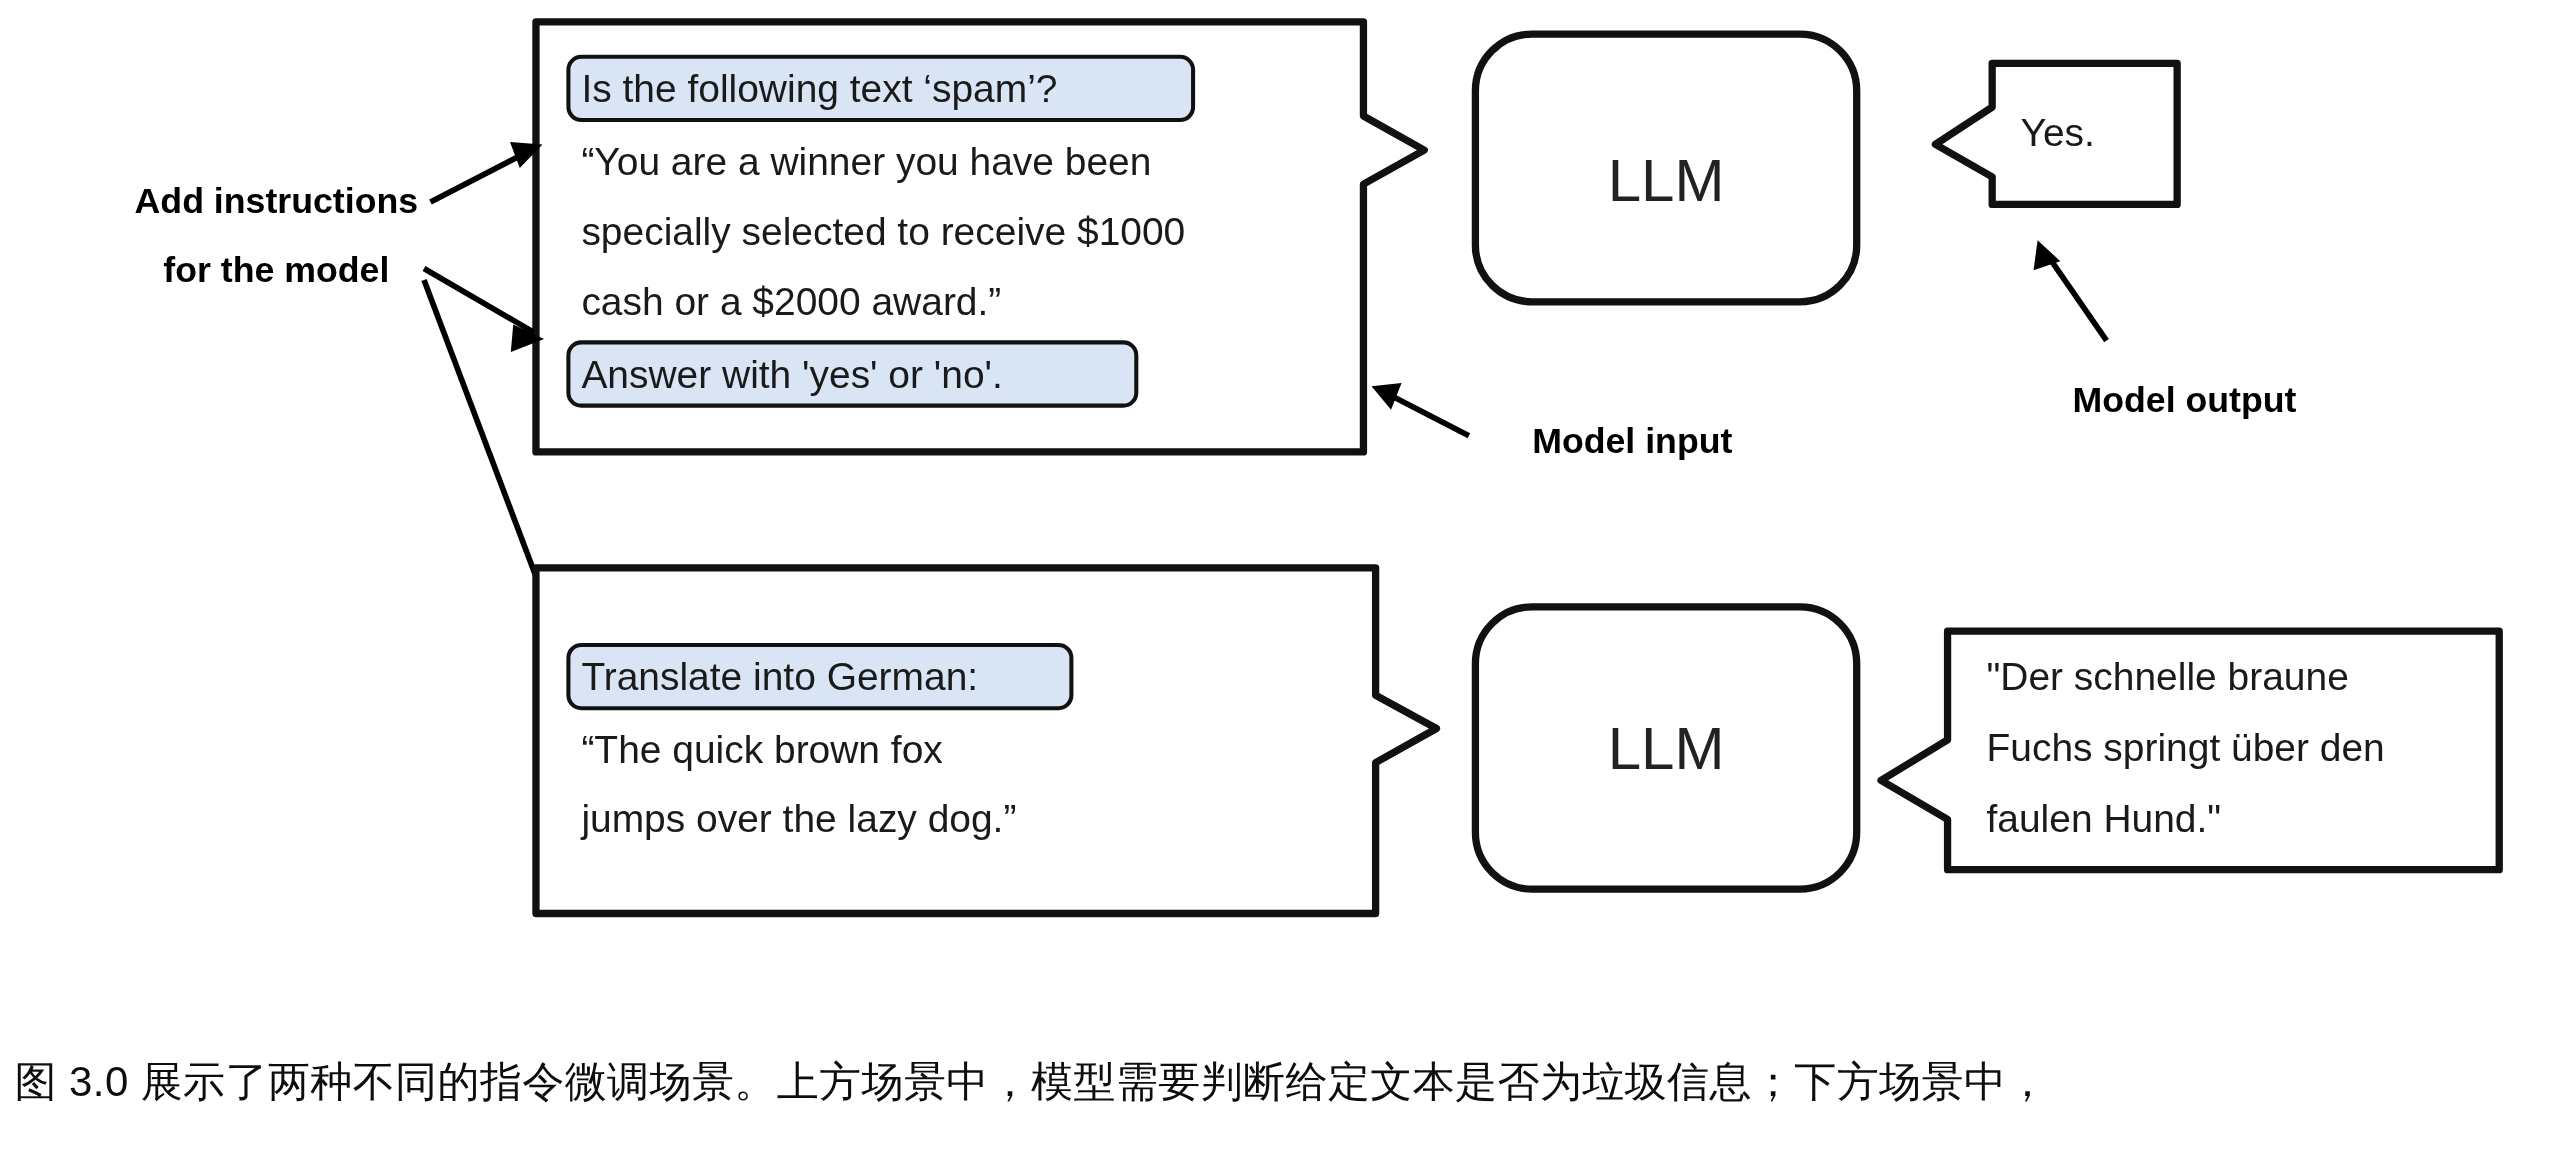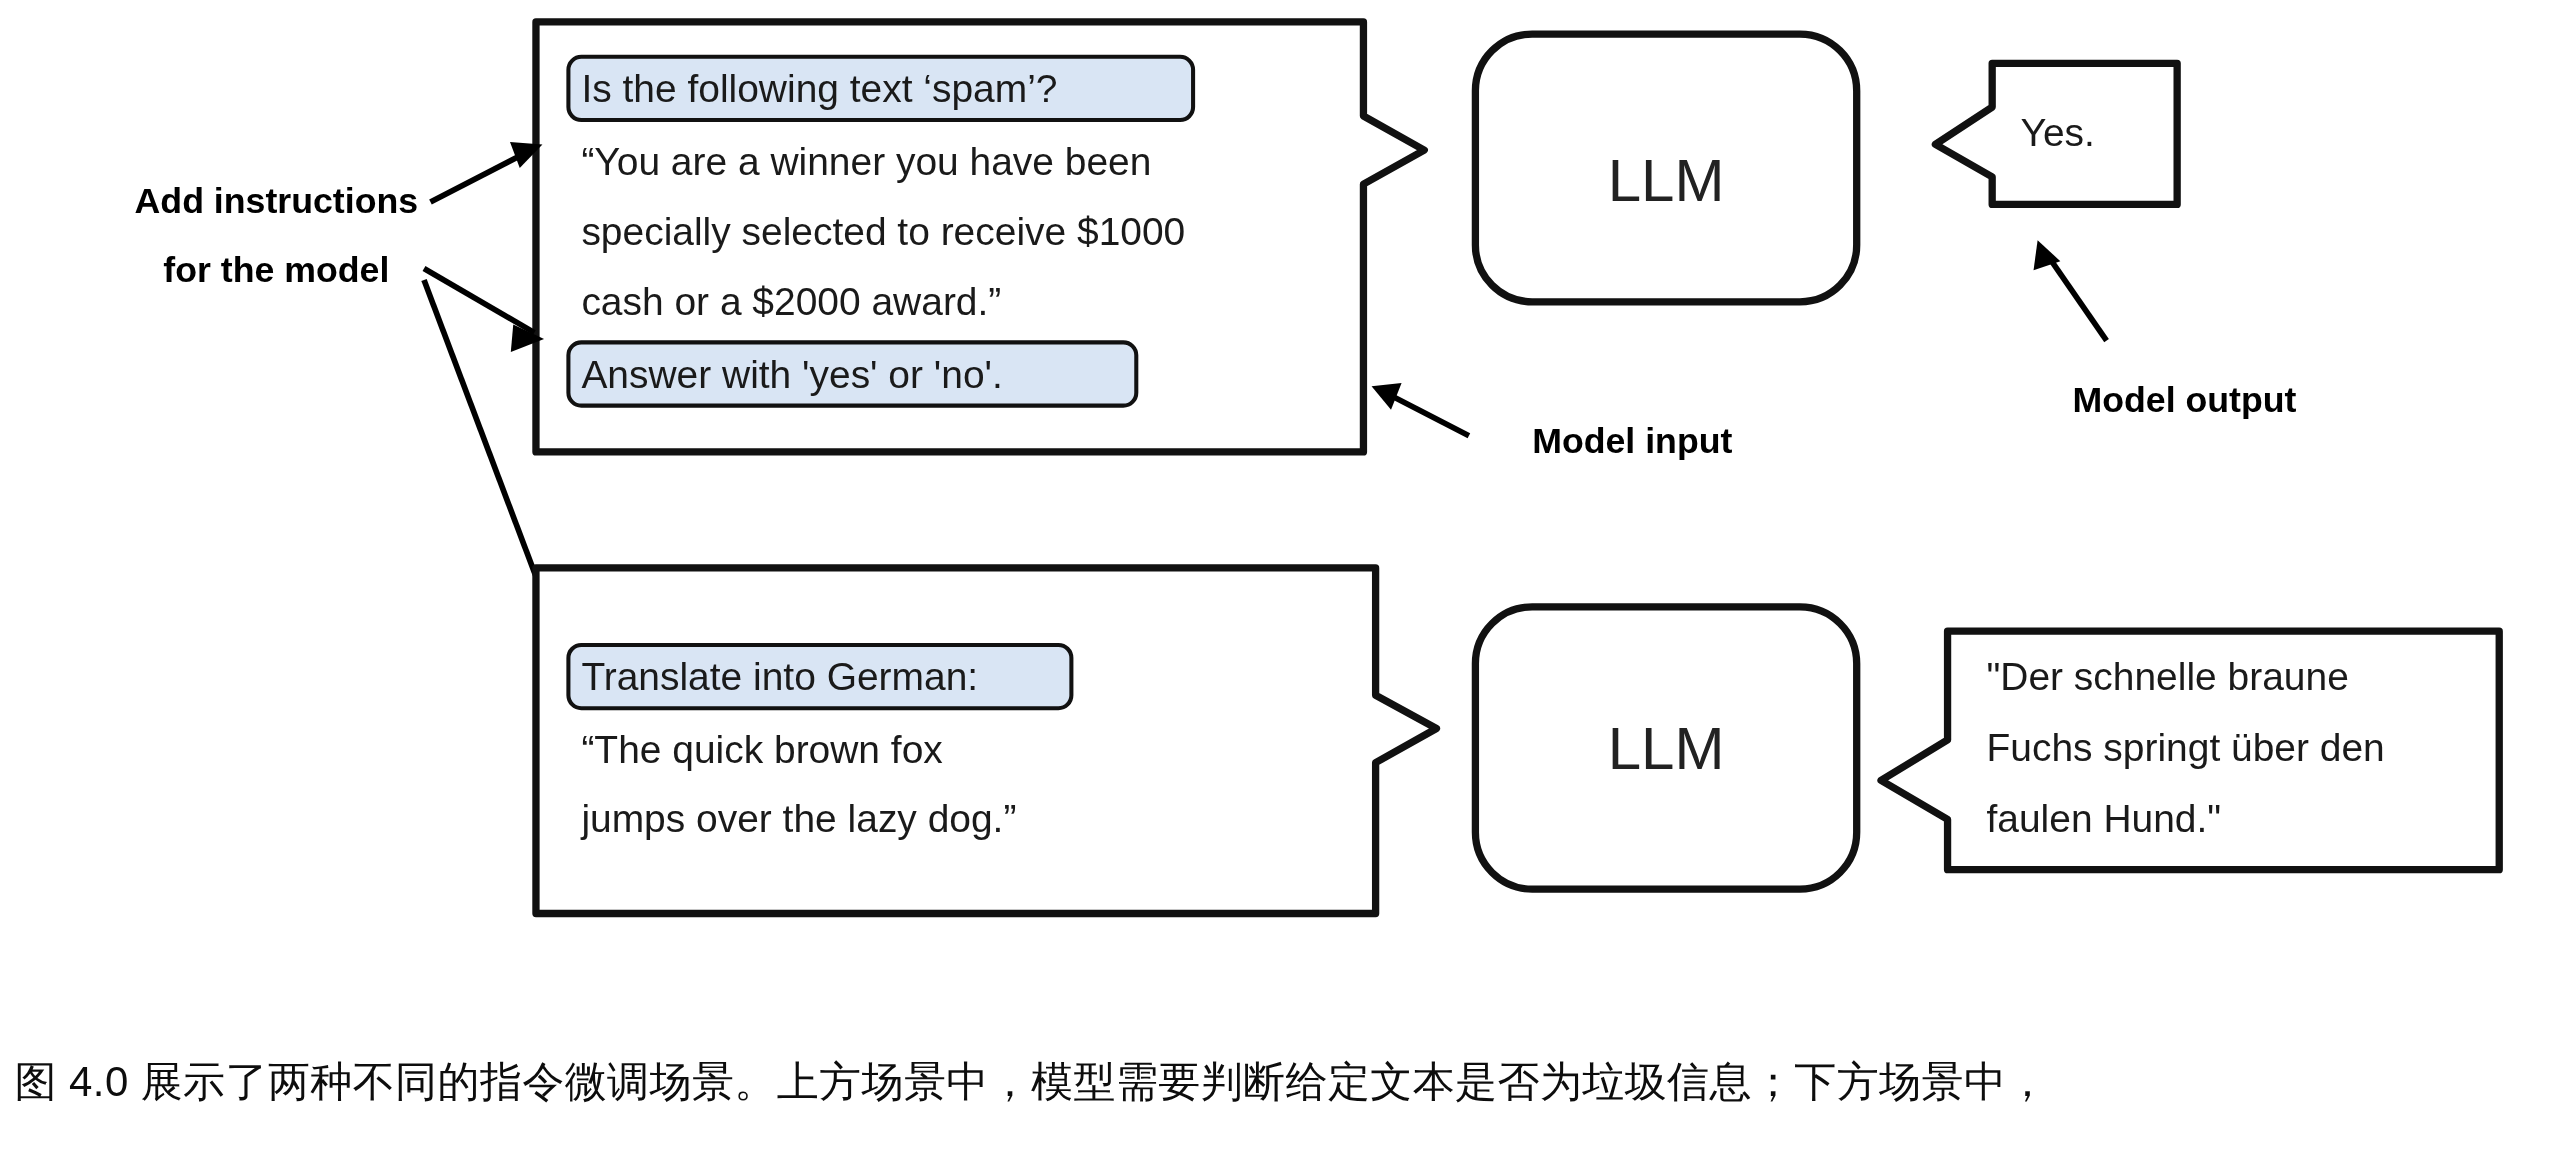--- a/index.html
+++ b/index.html
@@ -177,18 +177,18 @@
              L 2318 962
              L 2400 912
              Z"></path>
     <text class="bubble-text" x="2448" y="850">"Der schnelle braune</text>
     <text class="bubble-text" x="2448" y="938">Fuchs springt über den</text>
     <text class="bubble-text" x="2448" y="1026">faulen Hund."</text>
 
   </svg>
 
   <div class="caption">
-    <span class="caption-line">图 4.0 展示了两种不同的指令微调场景。上方场景中，模型需要判断给定文本是否为垃圾信息；下方场景中，</span>
+    <span class="caption-line">图 3.0 展示了两种不同的指令微调场景。上方场景中，模型需要判断给定文本是否为垃圾信息；下方场景中，</span>
     
   </div>
 
 </div>
 
 
 </body></html>

